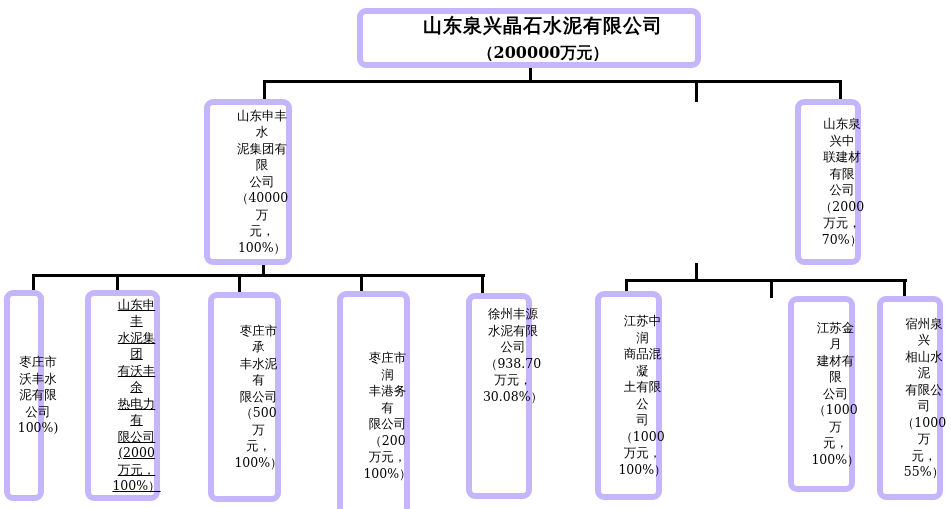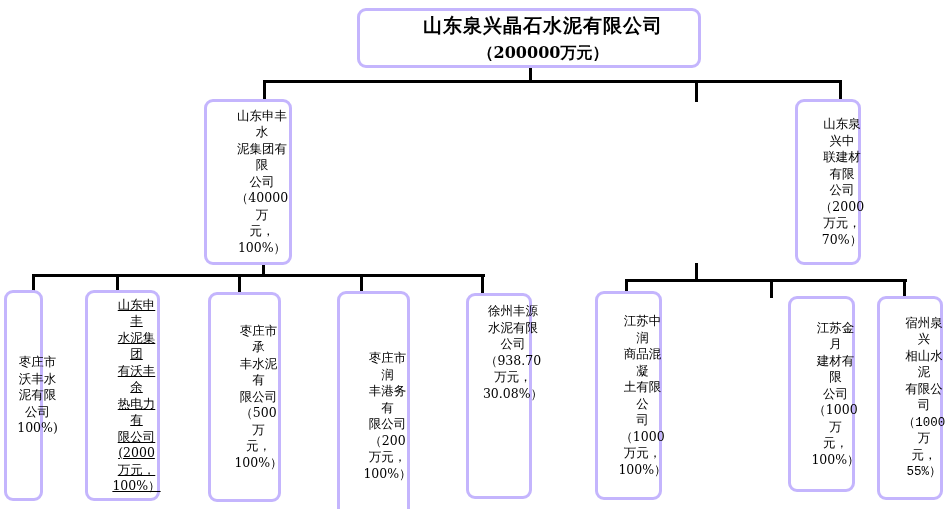--- a/index.html
+++ b/index.html
@@ -3,21 +3,21 @@
 <meta charset="utf-8">
 <style>
   html,body{margin:0;padding:0;background:#ffffff;}
   .canvas{
     position:relative;width:951px;height:509px;background:#ffffff;overflow:hidden;
     font-family:"DejaVu Serif","Liberation Serif",serif;color:#000;
   }
   .line{position:absolute;background:#000;}
   .node{
     position:absolute;box-sizing:border-box;background:#fff;
-    border:3px solid #c4b5fd;border-radius:9px;
+    border:6px solid #c4b5fd;border-radius:9px;
     display:flex;align-items:center;justify-content:center;
     text-align:center;white-space:pre-line;
     font-size:12.5px;line-height:1.32;padding-left:28px;
   }
   .node.v-top{align-items:flex-start;padding-top:7px;}
   .root{flex-direction:column;font-weight:600;}
   .root-name{font-size:19px;letter-spacing:1px;}
   .root-capital{font-size:16px;margin-top:4px;}
 </style>
 </head>
@@ -112,21 +112,21 @@
 100%）</span>
   </div>
   <div class="node" style="left:740px;top:296px;width:67px;height:196px;margin-left:48px;">
     <span>江苏金月
 建材有限
 公司
 （1000万
 元，
 100%）</span>
   </div>
-  <div class="node" style="left:877px;top:296px;width:66px;height:204px;font-family:Liberation Mono, monospace;">
+  <div class="node" style="left:877px;top:296px;width:66px;height:204px;">
     <span>宿州泉兴
 相山水泥
 有限公司
 （1000万
 元，55%）</span>
   </div>
 
 </div>
 
 </body></html>

